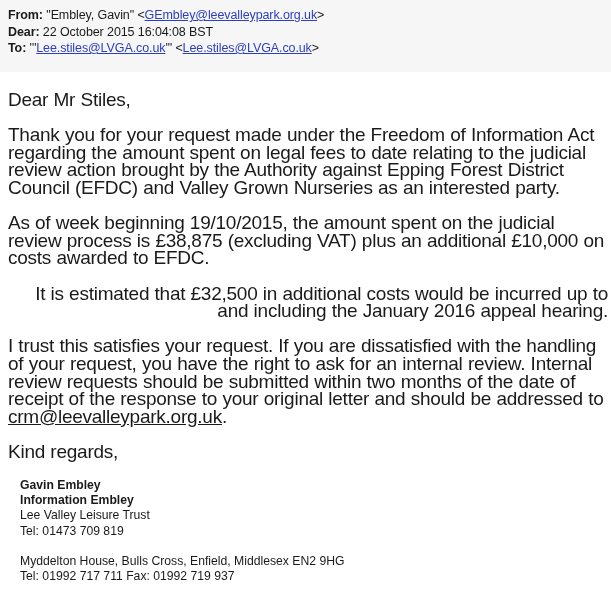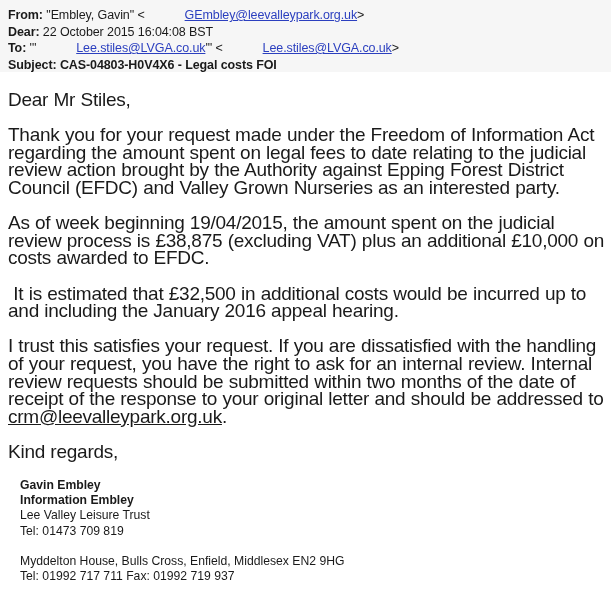--- a/index.html
+++ b/index.html
@@ -31,21 +31,20 @@
       font-size: 12.5px;
       line-height: 16.5px;
       letter-spacing: -0.1px;
     }
     .header-line { white-space: nowrap; }
     .hlabel { font-weight: bold; }
     .subject-line { font-weight: bold; }
     a.link {
       color: #2b3fbf;
       text-decoration: underline;
-      margin-left: 40px;
     }
     .body-text {
       position: absolute;
       left: 8px;
       top: 91px;
       width: 600px;
       font-family: "Liberation Sans", sans-serif;
       font-size: 19px;
       line-height: 17.6px;
       letter-spacing: -0.25px;
@@ -82,32 +81,28 @@
       <span>"Embley, Gavin" &lt;</span><a class="link">GEmbley@leevalleypark.org.uk</a><span>&gt;</span>
     </div>
     <div class="header-line">
       <span class="hlabel">Dear:</span>
       <span>22 October 2015 16:04:08 BST</span>
     </div>
     <div class="header-line">
       <span class="hlabel">To:</span>
       <span>'"</span><a class="link">Lee.stiles@LVGA.co.uk</a><span>'" &lt;</span><a class="link">Lee.stiles@LVGA.co.uk</a><span>&gt;</span>
     </div>
-    <div class="header-line subject-line">
-      <span>Subject:</span>
-      <span>CAS-04803-H0V4X6 - Legal costs FOI</span>
-    </div>
   </div>
 </div>
 
 <div class="body-text">
   <p>Dear Mr Stiles,</p>
   <p>Thank you for your request made under the Freedom of Information Act regarding the amount spent on legal fees to date relating to the judicial review action brought by the Authority against Epping Forest District Council (EFDC) and Valley Grown Nurseries as an interested party.</p>
-  <p>As of week beginning 19/04/2015, the amount spent on the judicial review process is £38,875 (excluding VAT) plus an additional £10,000 on costs awarded to EFDC.</p>
-  <p style="white-space: pre-wrap;"> It is estimated that £32,500 in additional costs would be incurred up to and including the January 2016 appeal hearing.</p>
+  <p>As of week beginning 19/10/2015, the amount spent on the judicial review process is £38,875 (excluding VAT) plus an additional £10,000 on costs awarded to EFDC.</p>
+  <p style="white-space: pre-wrap; text-align: right;"> It is estimated that £32,500 in additional costs would be incurred up to and including the January 2016 appeal hearing.</p>
   <p><span>I trust this satisfies your request. If you are dissatisfied with the handling of your request, you have the right to ask for an internal review. Internal review requests should be submitted within two months of the date of receipt of the response to your original letter and should be addressed to </span><a class="plain-link">crm@leevalleypark.org.uk</a><span>.</span></p>
   <p>Kind regards,</p>
 </div>
 
 <div class="signature">
   <div class="sig-line sig-bold">Gavin Embley</div>
   <div class="sig-line sig-bold">Information Embley</div>
   <div class="sig-line">Lee Valley Leisure Trust</div>
   <div class="sig-line">Tel: 01473 709 819</div>
   <div class="sig-gap"></div>

